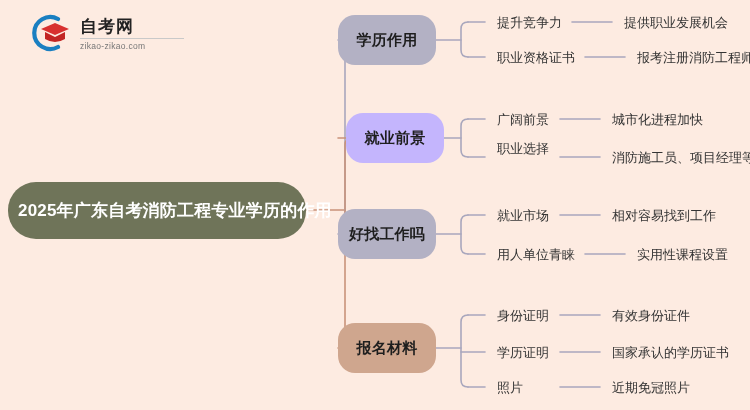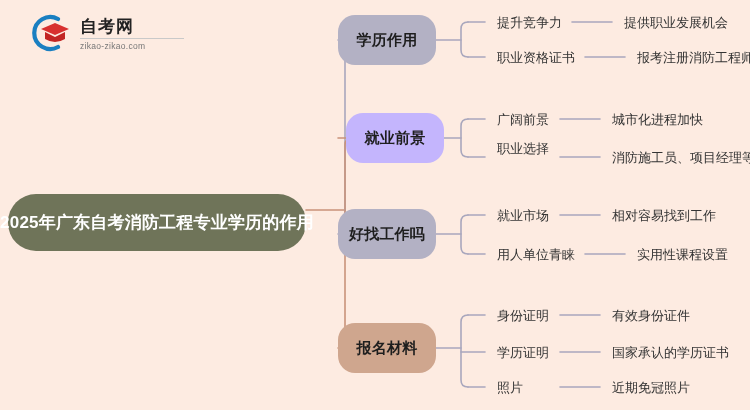--- a/index.html
+++ b/index.html
@@ -73,28 +73,28 @@
     left: 0; top: 0;
     width: 750px;
     height: 410px;
     pointer-events: none;
   }
 
   
   #root-node {
     position: absolute;
     left: 8px;
-    top: 194px;
+    top: 182px;
     width: 298px;
     height: 57px;
     border-radius: 28px;
     background: #6f7459;
     display: flex;
     align-items: center;
-    justify-content: center;
+    justify-content: flex-start;
     box-sizing: border-box;
     padding: 0 10px;
   }
   #root-label {
     color: #ffffff;
     font-size: 17px;
     font-weight: bold;
     letter-spacing: 0.2px;
     white-space: nowrap;
   }

